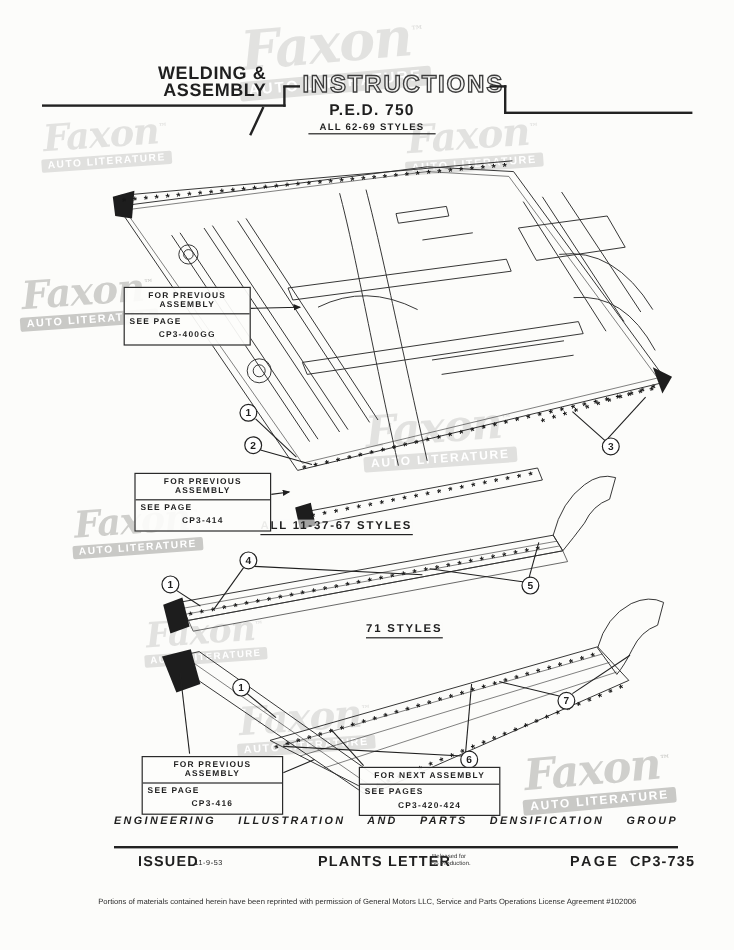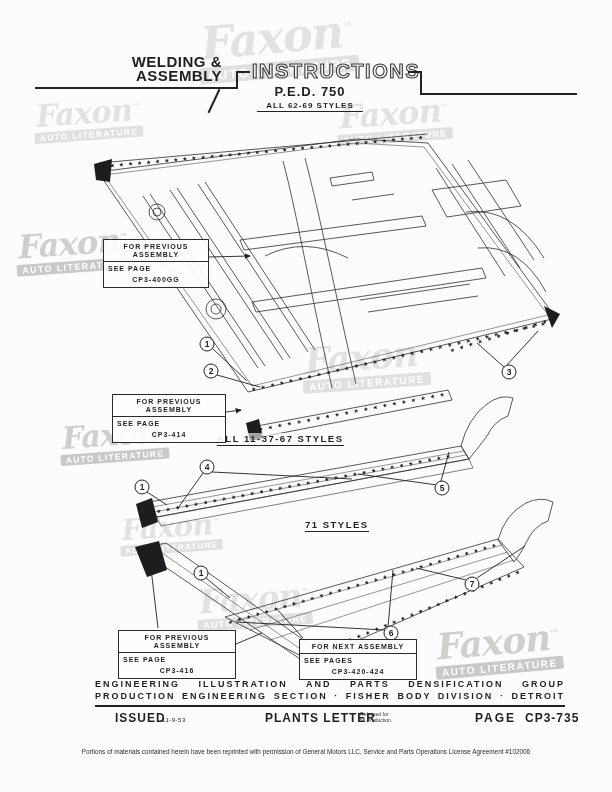--- a/index.html
+++ b/index.html
@@ -277,22 +277,21 @@
   <div class="co" style="left:299px;top:639px;width:116px;">
     <div class="co-head">
       <div>FOR NEXT ASSEMBLY</div>
     </div>
     <div class="co-body">
       <div class="co-see">SEE PAGES</div>
       <div class="co-page">CP3-420-424</div>
     </div>
   </div>
 
-  <div class="abs f-line" style="left:95px;top:679px;width:470px;">ENGINEERING ILLUSTRATION AND PARTS DENSIFICATION GROUP</div>
-  <div class="abs f-line" style="left:95px;top:691px;width:470px;">PRODUCTION ENGINEERING SECTION · FISHER BODY DIVISION · DETROIT</div>
+  <div class="abs f-line" style="left:95px;top:679px;width:470px;font-style:italic;">ENGINEERING ILLUSTRATION AND PARTS DENSIFICATION GROUP</div>
   <div class="abs rule" style="left:95px;top:705px;width:470px;height:2px;"></div>
 
   <div class="abs f-bold" style="left:103px;top:711px;">ISSUED</div>
   <div class="abs f-small" style="left:162px;top:717px;">11-9-53</div>
   <div class="abs f-bold" style="left:253px;top:711px;">PLANTS LETTER</div>
   <div class="abs f-tiny" style="left:360px;top:712px;">
     <div>Released for</div>
     <div>56 Production.</div>
   </div>
   <div class="abs f-bold" style="left:463px;top:711px;letter-spacing:2px;text-align:right;">PAGE</div>

